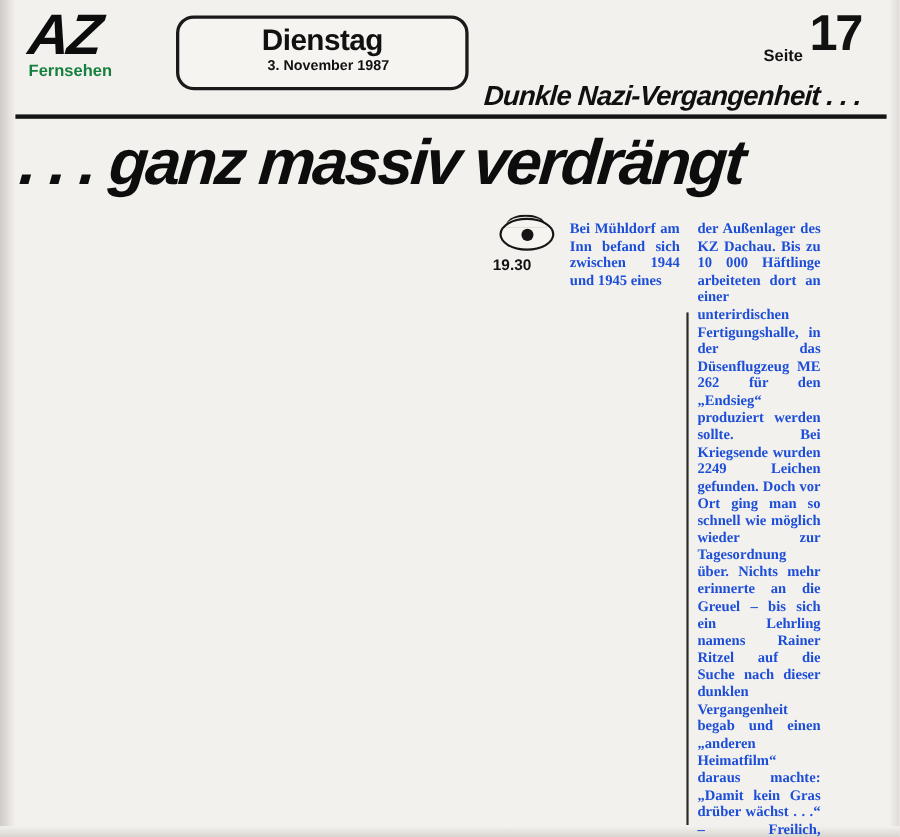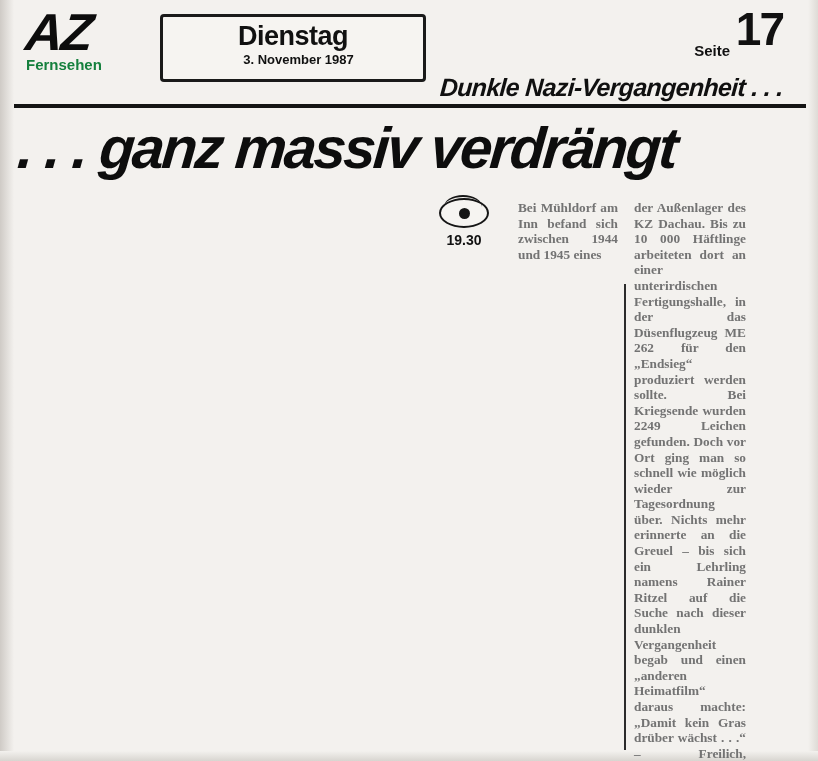--- a/index.html
+++ b/index.html
@@ -49,21 +49,21 @@
     line-height: 17px;
     color: #15803d;
     margin-top: -2px;
   }
 
   .datebox {
     position: absolute;
     left: 160px; top: 14px;
     width: 260px; height: 62px;
     border: 3px solid #1a1a1a;
-    border-radius: 4px;
+    border-radius: 16px;
     text-align: center;
     background: #f6f4f1;
   }
   .datebox .dow {
     font-family: "Liberation Sans", sans-serif;
     font-weight: bold;
     font-size: 27px;
     line-height: 30px;
     margin-top: 4px;
     letter-spacing: -0.5px;
@@ -126,23 +126,22 @@
     line-height: 60px;
     letter-spacing: -2.5px;
     color: #0d0d0d;
     transform: skewX(-5deg);
     white-space: nowrap;
   }
 
   
   .timeblock {
     position: absolute;
-    left: 433px; top: 198px;
+    left: 448px; top: 198px;
     width: 62px;
-    text-align: center;
   }
   .eye {
     width: 46px; height: 26px;
     margin: 0 auto;
     border: 2px solid #151515;
     border-radius: 50% / 50%;
     position: relative;
     background: #f6f4f1;
   }
   .eye::after {
@@ -170,21 +169,21 @@
 
   
   .col {
     position: absolute;
     font-family: "Liberation Serif", serif;
     font-weight: bold;
     font-size: 13.3px;
     line-height: 15.6px;
     text-align: justify;
     text-justify: inter-word;
-    color: #737373;
+    color: #1d4ed8;
     hyphens: manual;
   }
   .col-1 {
     left: 518px; top: 200px;
     width: 100px;
   }
   .col-2 {
     left: 634px; top: 200px;
     width: 112px;
   }

